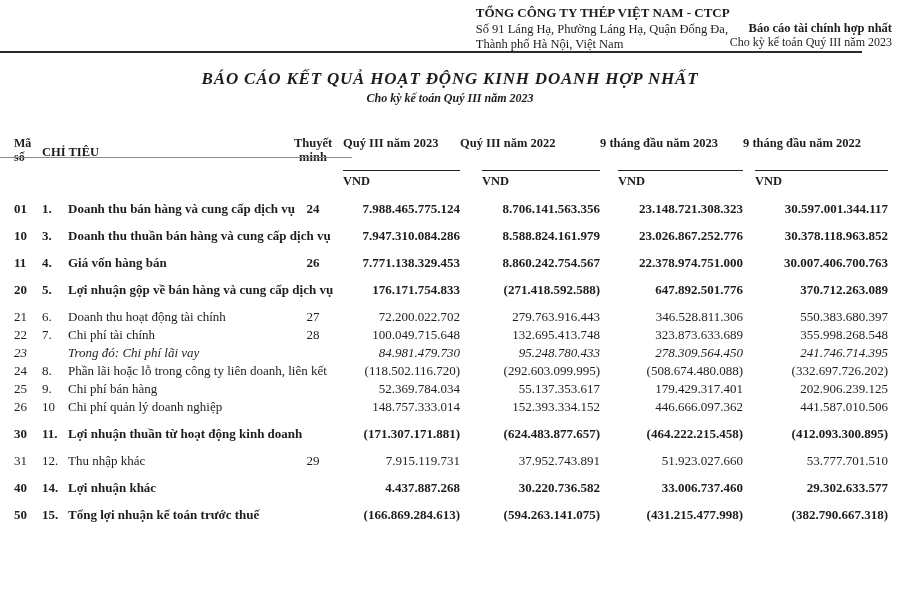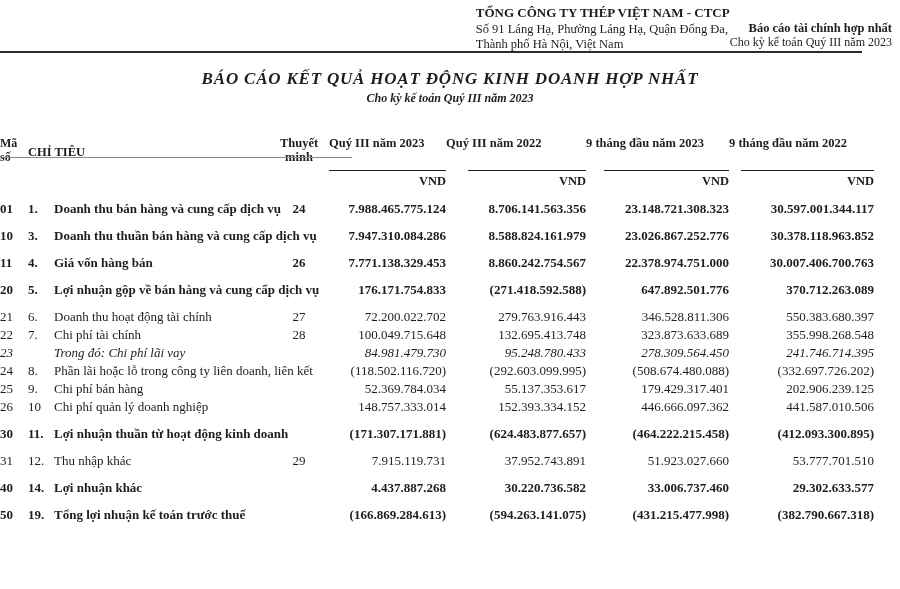--- a/index.html
+++ b/index.html
@@ -29,21 +29,21 @@
     margin-top:17px;text-align:center;
     font-weight:bold;font-size:17px;letter-spacing:.8px;font-style:italic;
   }
   .doc-subtitle{
     text-align:center;font-weight:bold;font-style:italic;
     font-size:12px;margin-top:2px;
   }
   
   table{
     border-collapse:collapse;
-    margin:30px 12px 0 0;
+    margin:30px 12px 0 14px;
     width:874px;
     table-layout:fixed;
     font-size:13px;
   }
   col.c-maso{width:28px;}
   col.c-stt{width:26px;}
   col.c-label{width:215px;}
   col.c-tm{width:60px;}
   col.c-n1{width:117px;}
   col.c-n2{width:140px;}
@@ -51,21 +51,21 @@
   col.c-n4{width:145px;}
   th,td{padding:0;vertical-align:top;}
   thead th{font-weight:bold;text-align:left;font-size:12.5px;line-height:14px;}
   th.h-maso{font-size:12px;}
   th.h-chitieu{padding-top:9px;}
   th.h-tm{text-align:center;}
   th.h-num{text-align:left;}
   .vnd-row td{padding-top:6px;}
   .vnd-line{
     border-top:1.5px solid #222;
-    padding-top:3px;text-align:right;
+    padding-top:3px;text-align:left;
     font-weight:bold;font-size:12.5px;
   }
   .vnd-n2{margin-left:22px;}
   .vnd-n3{margin-left:18px;}
   .vnd-n4{margin-left:12px;}
   .strike-line{
     position:absolute;top:157px;left:0;
     width:352px;height:1px;background:#8a8a8a;
   }
   
@@ -270,21 +270,21 @@
         <td class="td-stt">14.</td>
         <td class="td-label">Lợi nhuận khác</td>
         <td class="td-tm"></td>
         <td class="td-num">4.437.887.268</td>
         <td class="td-num">30.220.736.582</td>
         <td class="td-num">33.006.737.460</td>
         <td class="td-num">29.302.633.577</td>
       </tr>
       <tr class="bold gap-lg">
         <td class="td-maso">50</td>
-        <td class="td-stt">19.</td>
+        <td class="td-stt">15.</td>
         <td class="td-label">Tổng lợi nhuận kế toán trước thuế</td>
         <td class="td-tm"></td>
         <td class="td-num">(166.869.284.613)</td>
         <td class="td-num">(594.263.141.075)</td>
         <td class="td-num">(431.215.477.998)</td>
         <td class="td-num">(382.790.667.318)</td>
       </tr>
     </tbody>
 </table>
 

